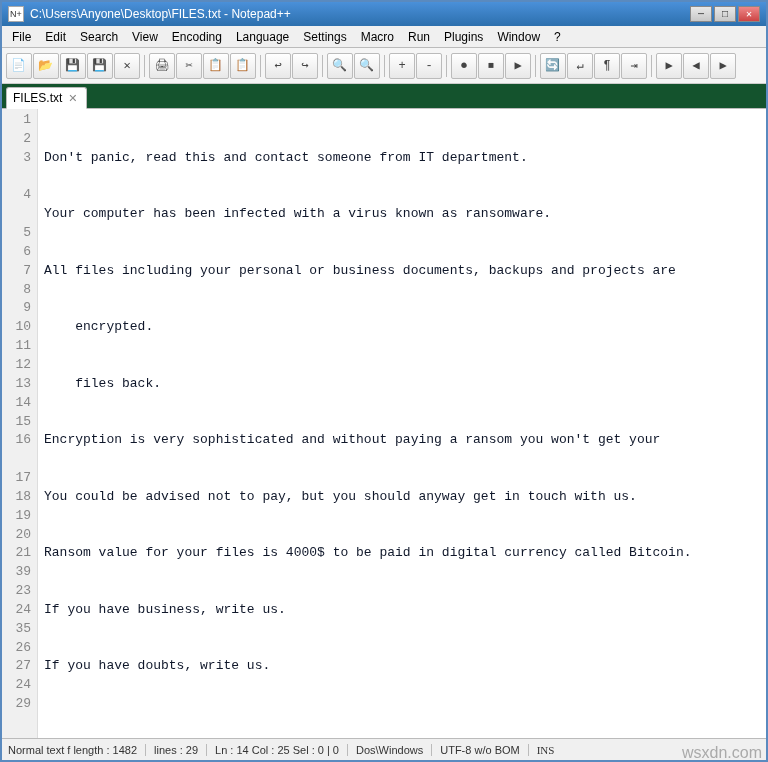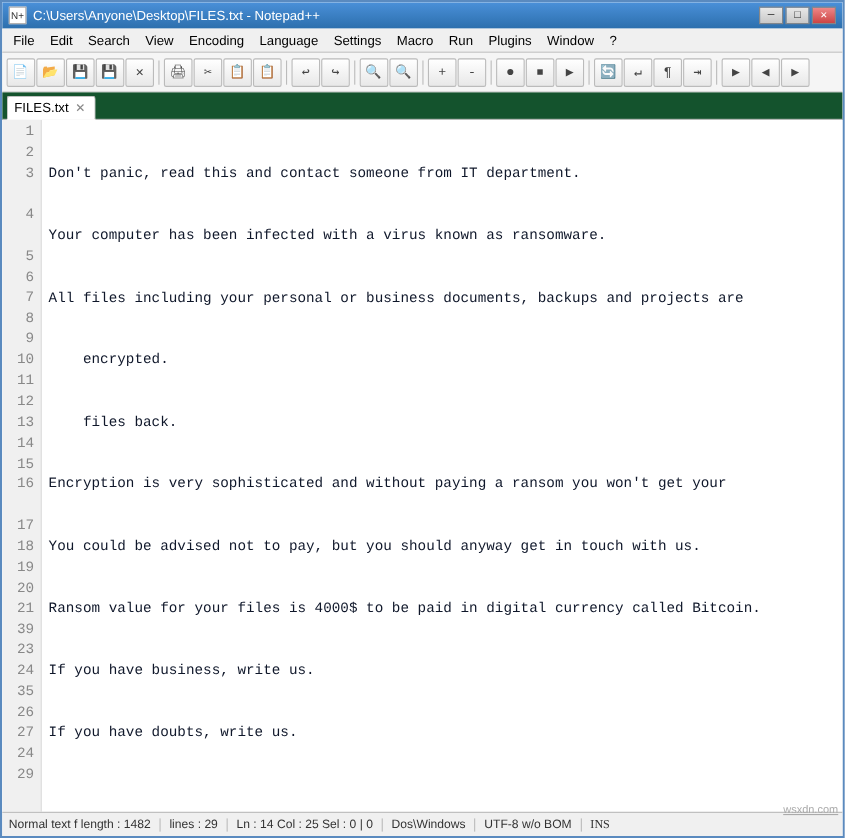--- a/index.html
+++ b/index.html
@@ -195,26 +195,25 @@
       border: 2px solid #5a8abf;
       display: flex;
       flex-direction: column;
       overflow: hidden;
       background: #fff;
     }
 
     
     .watermark {
       position: fixed;
-      bottom: 20px;
+      bottom: 0;
       right: 6px;
-      font-size: 10px;
+      font-size: 16px;
       color: #aaa;
       font-family: Arial;
-      text-decoration: underline;
     }
   </style>
 </head>
 <body>
 
 <div class="window">
 
   <div class="title-bar">
     <div class="title-bar-left">
       <div class="title-icon">N+</div>

